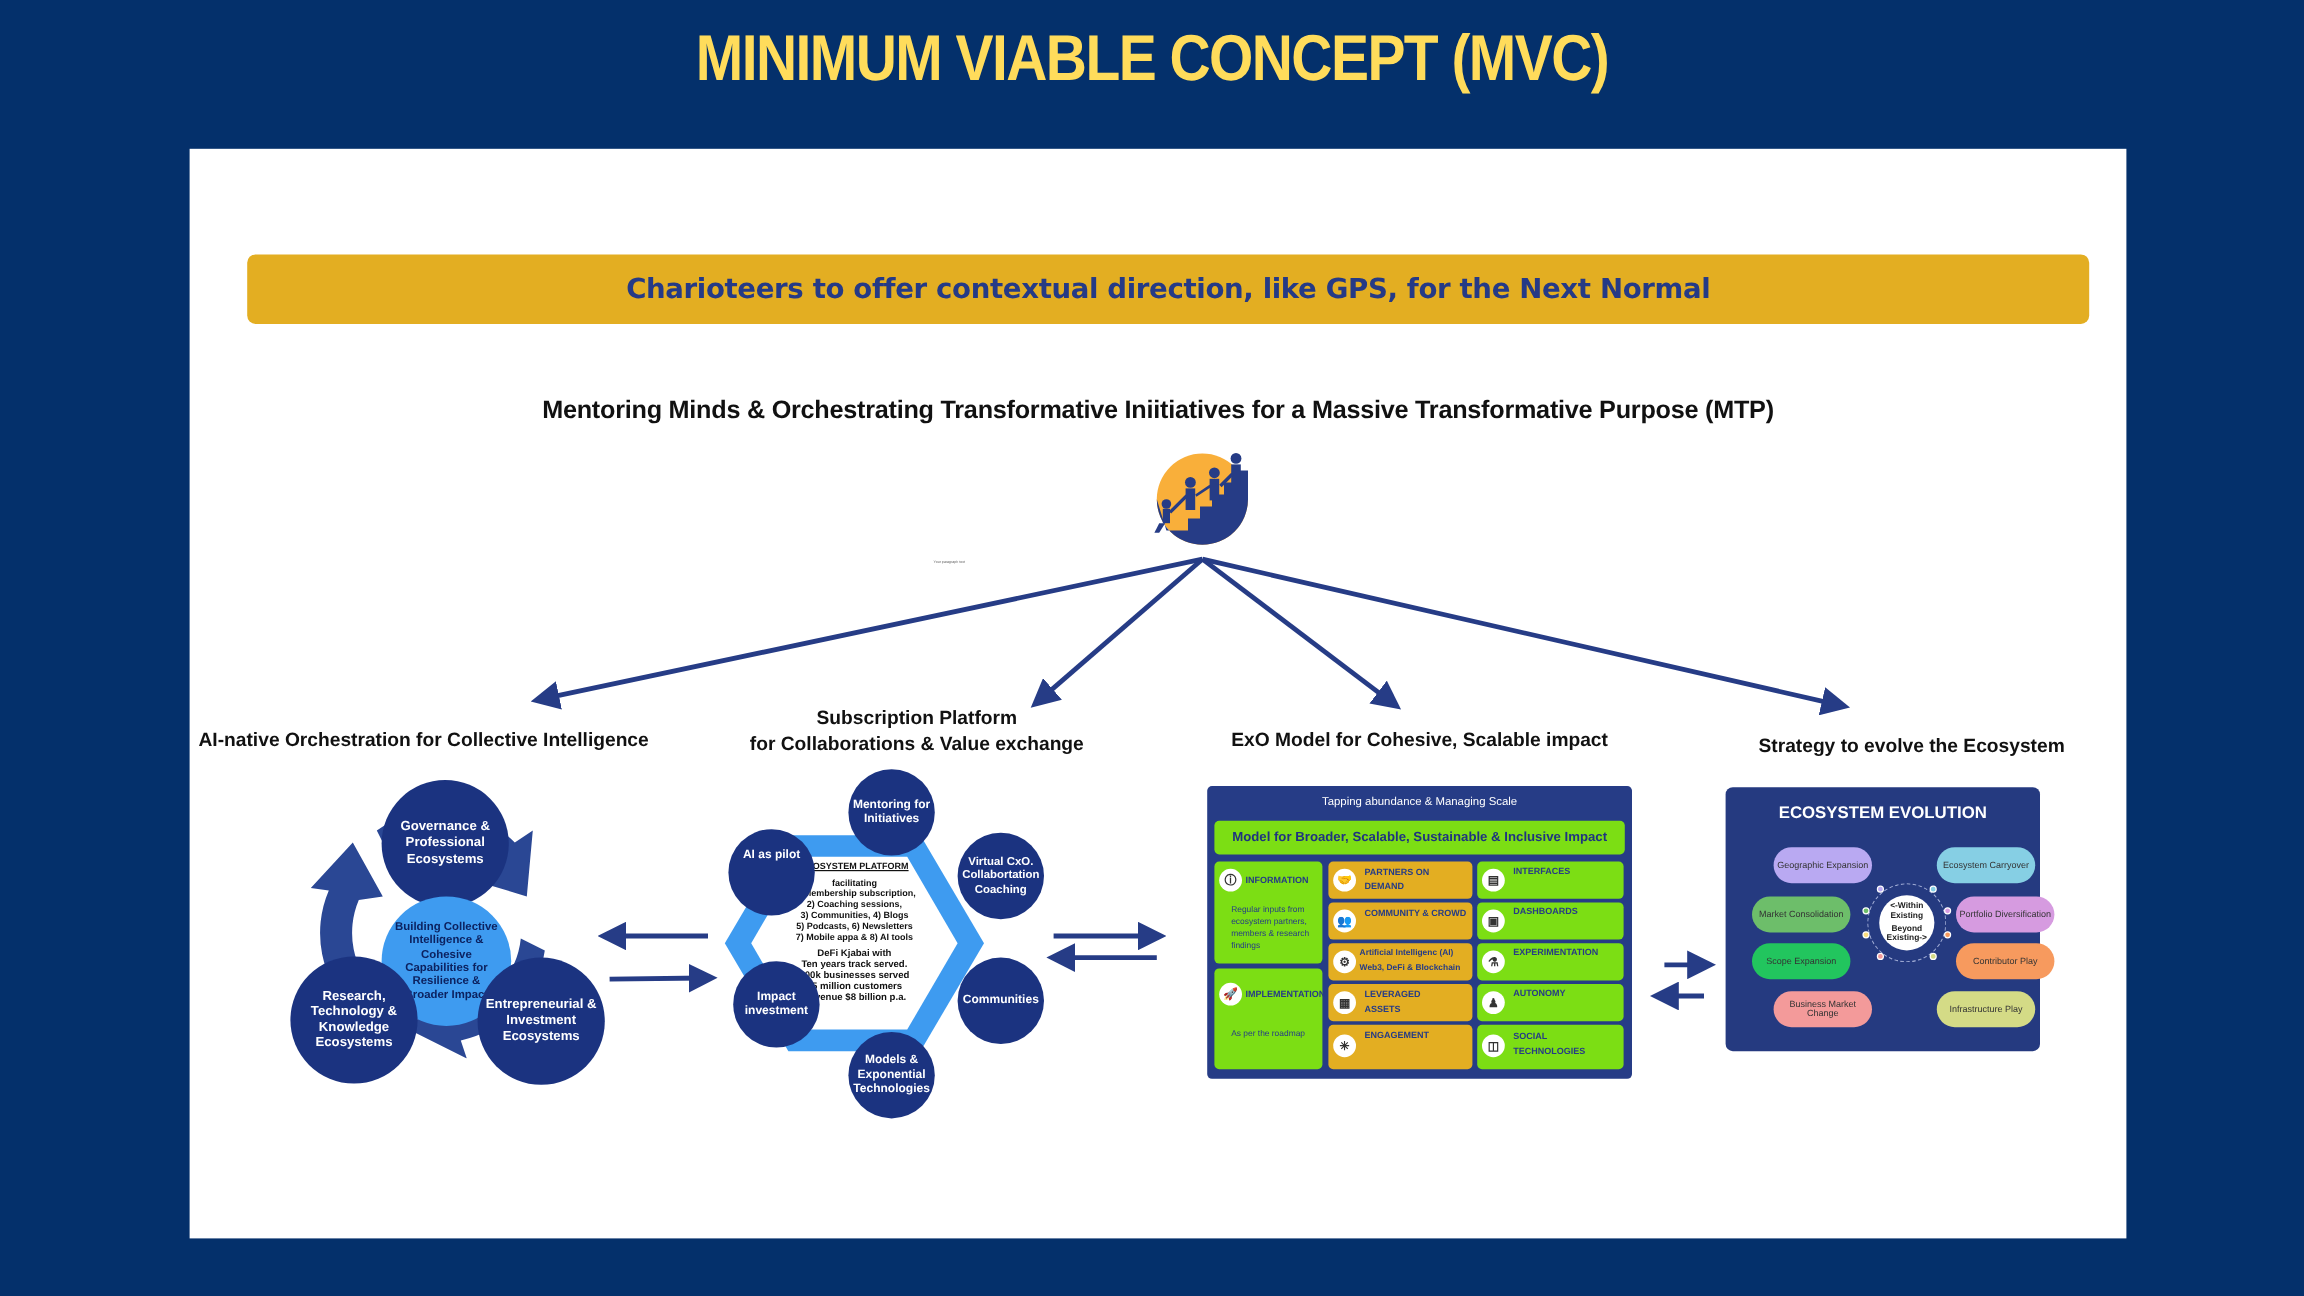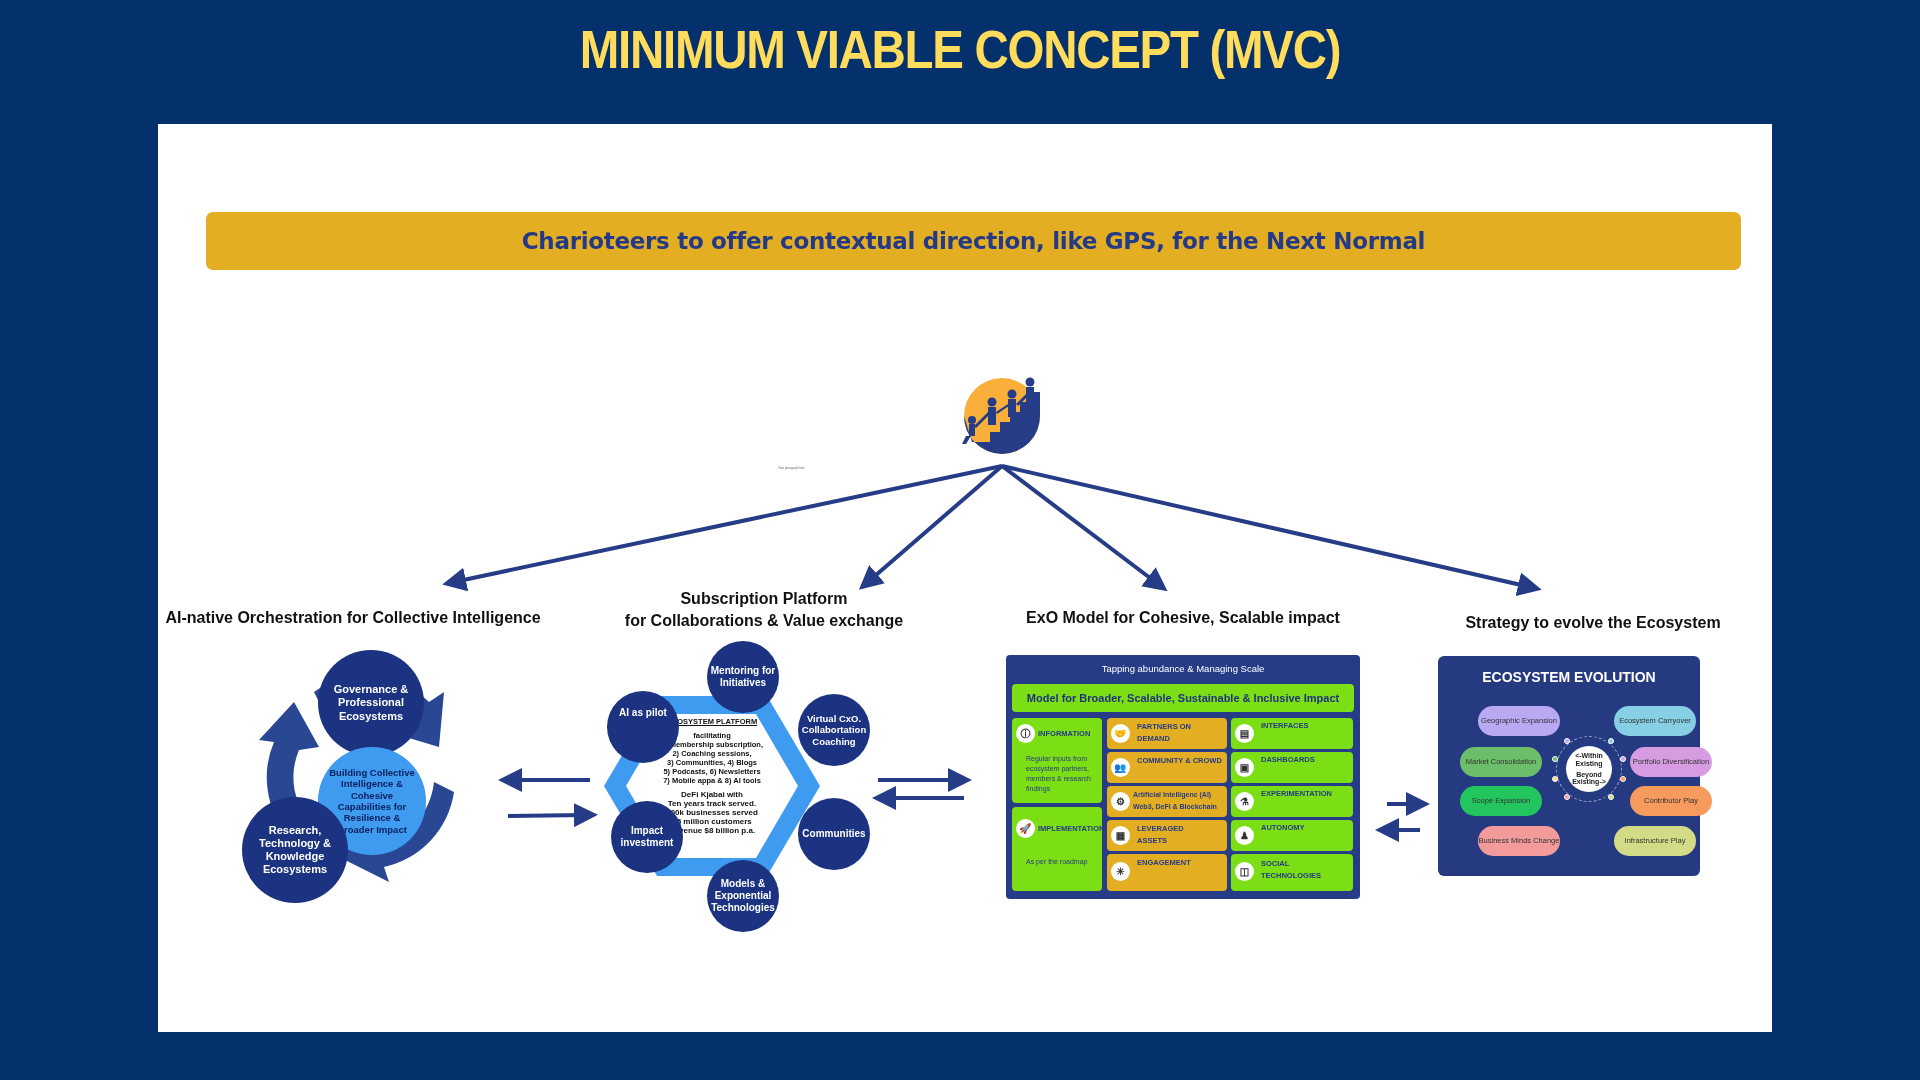--- a/index.html
+++ b/index.html
@@ -50,20 +50,21 @@
   .dot { position: absolute; width: 6px; height: 6px; border-radius: 50%; border: 1px solid #fff; }
   .tiny { position: absolute; left: 620px; top: 342px; font-size: 3px; color: #666; }
 </style>
 </head>
 <body>
 
 <div class="title">MINIMUM VIABLE CONCEPT (MVC)</div>
 
 <div class="canvas">
   <div class="banner">Charioteers to offer contextual direction, like GPS, for the Next Normal</div>
+  <div class="mtp">Mentoring Minds &amp; Orchestrating Transformative Iniitiatives for a Massive Transformative Purpose (MTP)</div>
 
   <svg class="abs" style="left:794px;top:248px" width="100" height="100" viewBox="0 0 100 100">
     <circle cx="50" cy="44" r="38" fill="#F9AF3A"></circle>
     <path d="M12 44 A38 38 0 0 0 88 44 L88 20 L78 20 L78 30 L68 30 L68 40 L58 40 L58 50 L48 50 L48 60 L38 60 L38 70 L20 70 Z" fill="#263C86"></path>
     <g fill="#263C86">
       <circle cx="20" cy="48" r="4"></circle>
         <rect x="17" y="52" width="6" height="12"></rect>
         <path d="M14 64 L10 72 L14 72 L19 64Z"></path>
       <circle cx="40" cy="30" r="4.5"></circle>
         <rect x="36" y="35" width="8" height="18"></rect>
@@ -102,20 +103,21 @@
   <div class="sec-title" style="left:0;top:483px;width:390px;">AI-native Orchestration for Collective Intelligence</div>
   <svg class="abs" style="left:96px;top:538px" width="220" height="220" viewBox="0 0 220 220">
     <g fill="#2A4794">
       <path d="M60 30 A90 90 0 0 1 175 40 L190 30 L185 85 L135 70 L150 58 A70 70 0 0 0 70 50 Z"></path>
       <path d="M200 130 A90 90 0 0 1 130 205 L135 220 L85 195 L120 165 L122 182 A70 70 0 0 0 180 120 Z"></path>
       <path d="M40 180 A90 90 0 0 1 20 80 L5 78 L40 40 L65 85 L45 88 A70 70 0 0 0 60 165 Z"></path>
     </g>
   </svg>
   <div class="circle" style="left:160px;top:526px;width:106px;height:106px;font-size:11px;">Governance &amp; Professional Ecosystems</div>
   <div class="circle center-circle" style="left:160px;top:623px;width:108px;height:108px;font-size:9.5px;padding:8px;">Building Collective Intelligence &amp; Cohesive Capabilities for Resilience &amp; Broader Impact</div>
+  <div class="circle" style="left:240px;top:674px;width:106px;height:106px;font-size:11px;">Entrepreneurial &amp; Investment Ecosystems</div>
   <div class="circle" style="left:84px;top:673px;width:106px;height:106px;font-size:11px;">Research, Technology &amp; Knowledge Ecosystems</div>
 
   <div class="sec-title" style="left:446px;top:464px;width:320px;">
     <div>Subscription Platform</div>
     <div>for Collaborations &amp; Value exchange</div>
   </div>
   <svg class="abs" style="left:444px;top:562px" width="220" height="200" viewBox="0 0 220 200">
     <polygon points="55,10 165,10 218,100 165,190 55,190 2,100" fill="#3E9BF0"></polygon>
     <polygon points="66,28 154,28 196,100 154,172 66,172 24,100" fill="#ffffff"></polygon>
   </svg>
@@ -215,19 +217,19 @@
     <div class="dot" style="left:114px;top:100px;background:#6DBE6A;"></div>
     <div class="dot" style="left:182px;top:100px;background:#D69BE0;"></div>
     <div class="dot" style="left:114px;top:120px;background:#FBDD7E;"></div>
     <div class="dot" style="left:182px;top:120px;background:#F79A5E;"></div>
     <div class="dot" style="left:126px;top:138px;background:#F39A9A;"></div>
     <div class="dot" style="left:170px;top:138px;background:#D4DB86;"></div>
 
     <div class="bubble" style="left:40px;top:50px;background:#B9A9F2;">Geographic Expansion</div>
     <div class="bubble" style="left:22px;top:91px;background:#6DBE6A;">Market Consolidation</div>
     <div class="bubble" style="left:22px;top:130px;background:#22c55e;">Scope Expansion</div>
-    <div class="bubble" style="left:40px;top:170px;background:#F39A9A;">Business Minds Change</div>
+    <div class="bubble" style="left:40px;top:170px;background:#F39A9A;">Business Market Change</div>
     <div class="bubble" style="left:176px;top:50px;background:#86CFE4;">Ecosystem Carryover</div>
     <div class="bubble" style="left:192px;top:91px;background:#D69BE0;">Portfolio Diversification</div>
     <div class="bubble" style="left:192px;top:130px;background:#F79A5E;">Contributor Play</div>
     <div class="bubble" style="left:176px;top:170px;background:#D4DB86;">Infrastructure Play</div>
   </div>
 </div>
 
 </body></html>

